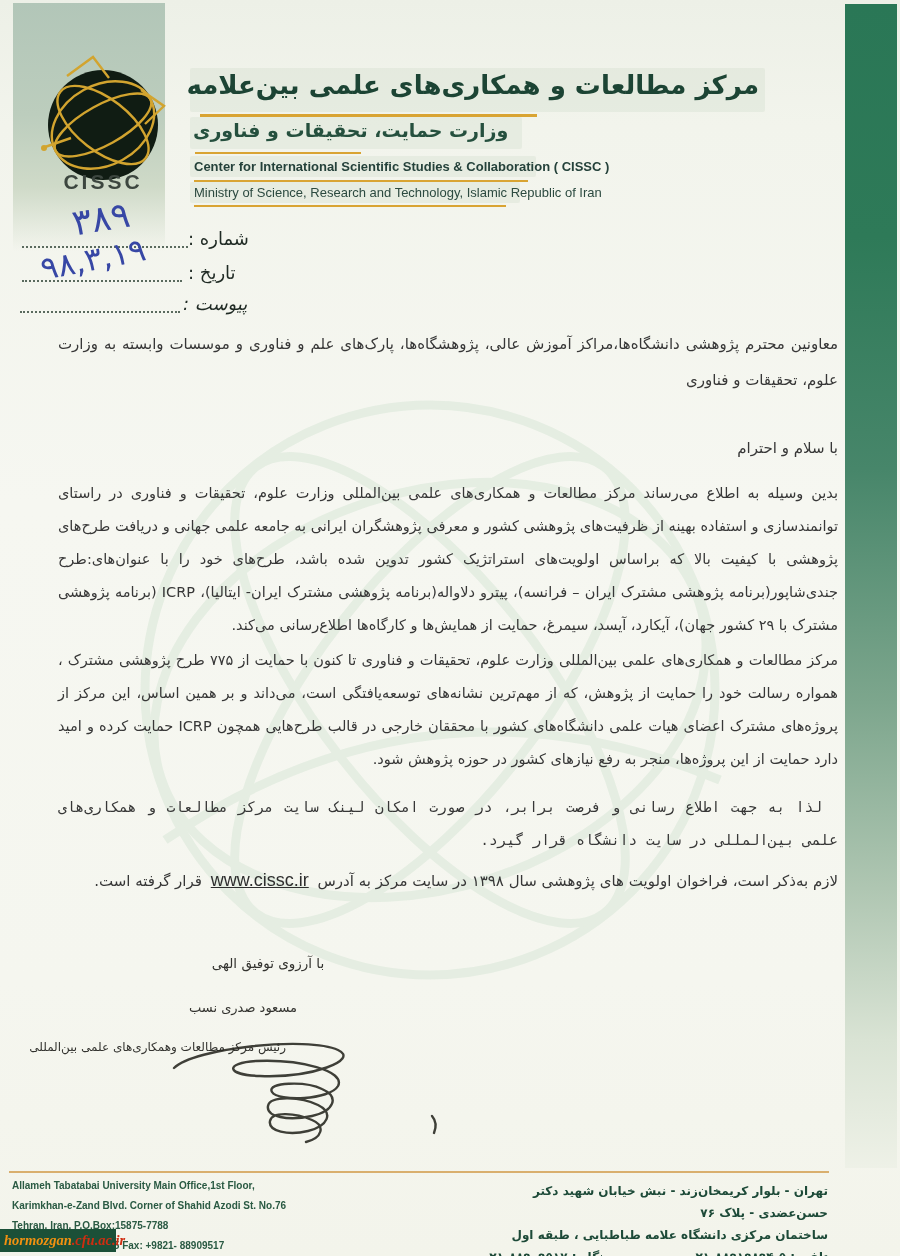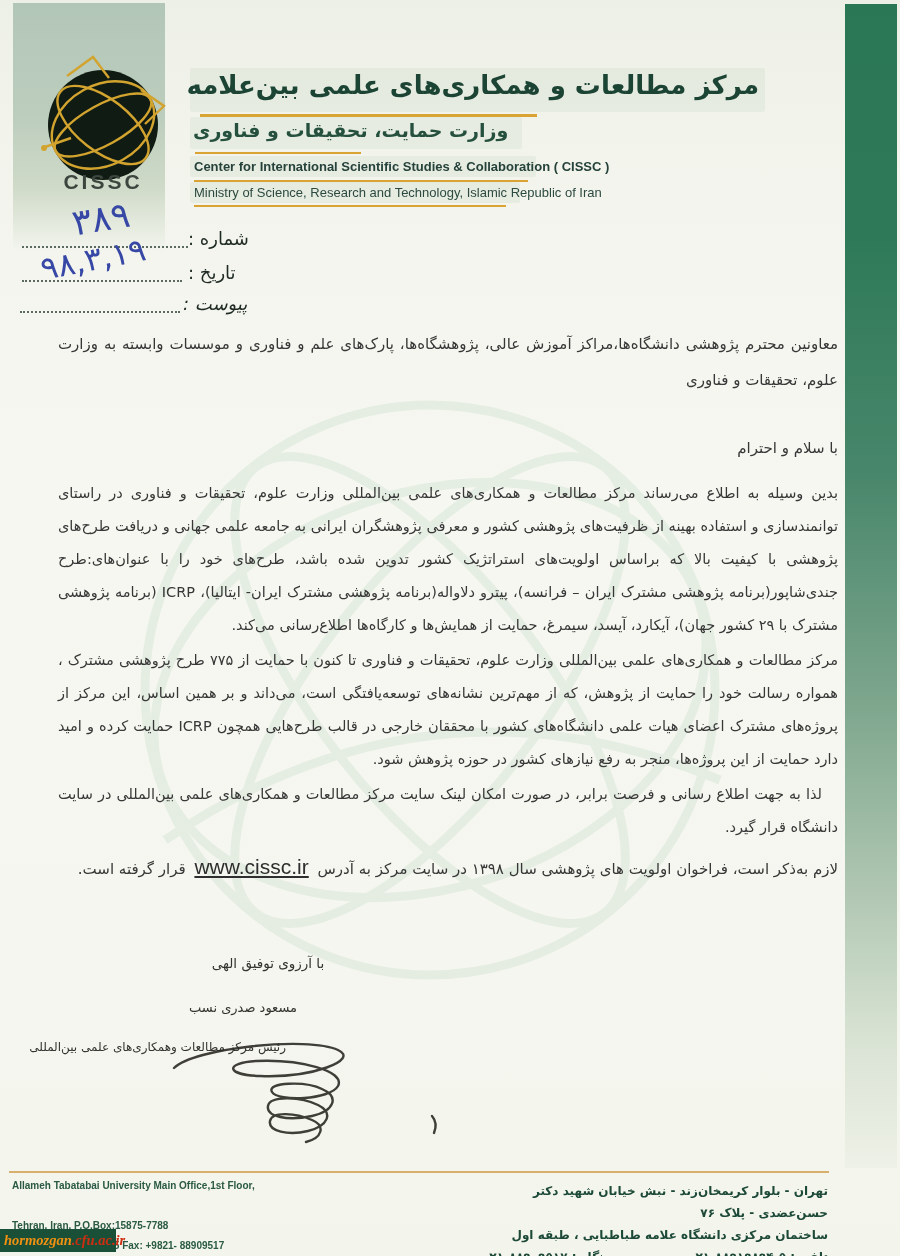--- a/index.html
+++ b/index.html
@@ -32,23 +32,23 @@
   .dotted{border-bottom:2px dotted #5a6a5e;height:0;}
   .handwriting{color:#3747a5;direction:ltr;white-space:nowrap;
     font-family:"DejaVu Sans",sans-serif;}
   
   #body-flow{left:58px;top:326px;width:780px;direction:rtl;color:#373737;z-index:2;}
   .para{text-align:justify;font-size:14.5px;line-height:33px;margin:0;}
   #addressee{font-size:15px;line-height:36px;}
   #salutation{margin-top:34px;font-size:15px;text-align:right;}
   #para1{margin-top:12px;}
   #para2{margin-top:2px;}
-  #para3{margin-top:2px;text-indent:16px;}
+  #para3{margin-top:16px;text-indent:16px;font-family:Liberation Mono, monospace;}
   #para4{margin-top:6px;text-align:right;font-size:15px;}
-  .url{text-decoration:underline;padding:0 4px;color:#2e2e2e;font-family:"Liberation Sans","DejaVu Sans",sans-serif;font-size:21px;}
+  .url{text-decoration:underline;padding:0 4px;color:#2e2e2e;font-family:"Liberation Sans","DejaVu Sans",sans-serif;font-size:18px;}
   
   .closing-txt{direction:rtl;color:#33332f;white-space:nowrap;z-index:2;}
   
   #watermark{left:110px;top:370px;width:660px;height:640px;z-index:0;}
   
   #footer-line{left:9px;top:1171px;width:820px;height:2px;background:#d9af6e;}
   .footer-en{left:12px;width:400px;font-family:"Liberation Sans","DejaVu Sans",sans-serif;
     font-size:10px;font-weight:bold;color:#2a5a43;white-space:nowrap;}
   #footer-fa{right:72px;top:1180px;width:346px;direction:rtl;font-size:12px;font-weight:bold;
     color:#1d4a38;text-align:right;line-height:22px;}
@@ -139,20 +139,21 @@
   <svg class="abs" style="left:160px;top:1030px;width:290px;height:120px;z-index:3;" viewBox="0 0 290 120">
     <g fill="none" stroke="#26261f" stroke-width="2.4" stroke-linecap="round" opacity="0.88">
       <path d="M14,38 C34,18 148,6 178,20 C200,30 152,48 100,46 C66,45 64,33 96,31 C140,29 186,41 178,56 C170,70 118,72 112,62 C106,52 146,51 162,59 C180,67 174,81 152,86 C128,91 106,87 108,76 C110,65 142,67 158,75 C174,83 168,96 148,101 C128,106 108,101 110,91 C112,81 136,83 152,90 C166,96 162,108 146,112"></path>
       <path d="M272,86 q6,7 2,17"></path>
     </g>
   </svg>
 
   <div id="footer-line" class="abs"></div>
 
   <div class="abs footer-en" style="top:1180px;">Allameh Tabatabai University Main Office,1st Floor,</div>
+  <div class="abs footer-en" style="top:1200px;">Karimkhan-e-Zand Blvd. Corner of Shahid Azodi St. No.76</div>
   <div class="abs footer-en" style="top:1220px;">Tehran, Iran. P.O.Box:15875-7788</div>
   <div class="abs footer-en" style="top:1240px;">Tel: +9821- 88919894-5    Fax: +9821- 88909517</div>
 
   <div id="footer-fa" class="abs">
     <div>تهران - بلوار کریمخان‌زند - نبش خیابان شهید دکتر حسن‌عضدی - پلاک ۷۶</div>
     <div>ساختمان مرکزی دانشگاه علامه طباطبایی ، طبقه اول</div>
     <div class="fa-row">
       <span>
         <span>تلفن :</span>
         <span class="ltrnum">۰۲۱-۸۸۹۱۹۸۹۴-۵</span>

